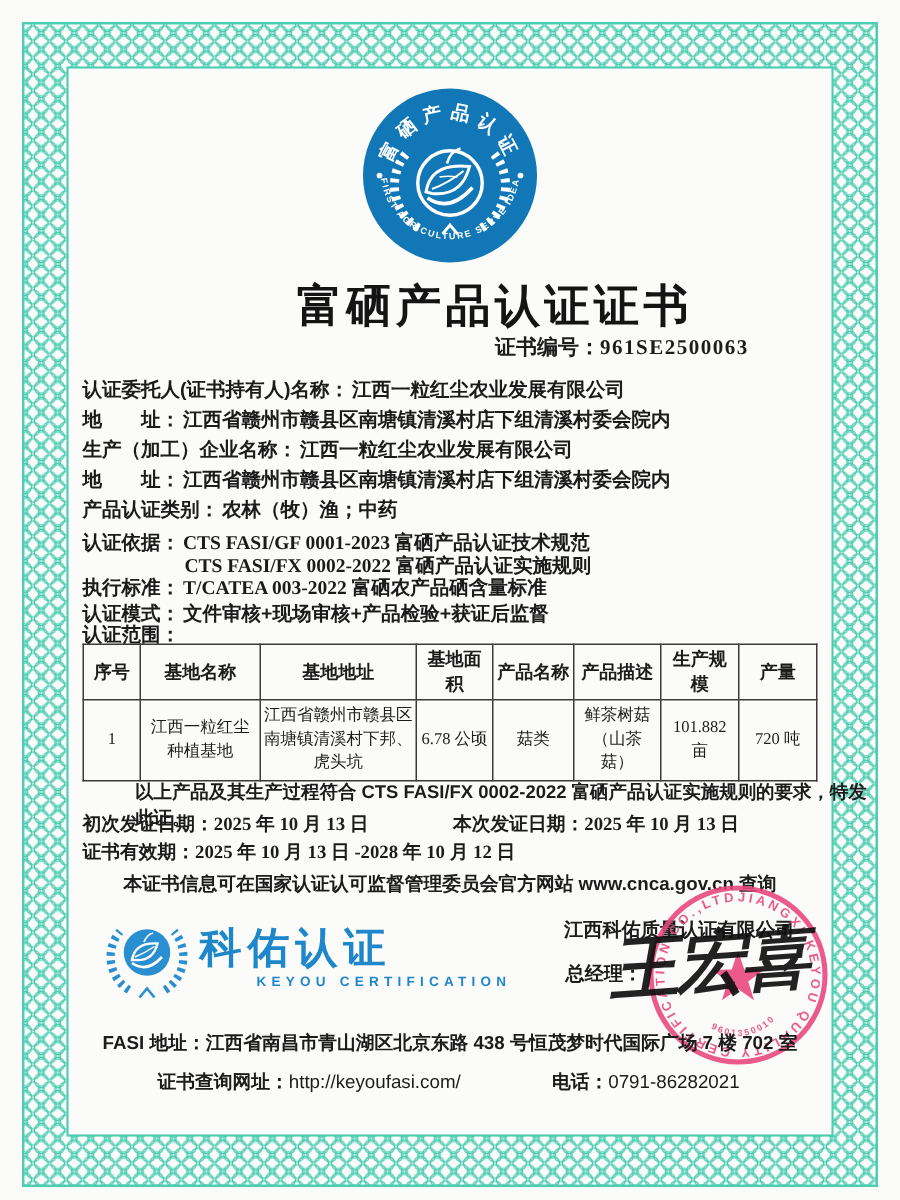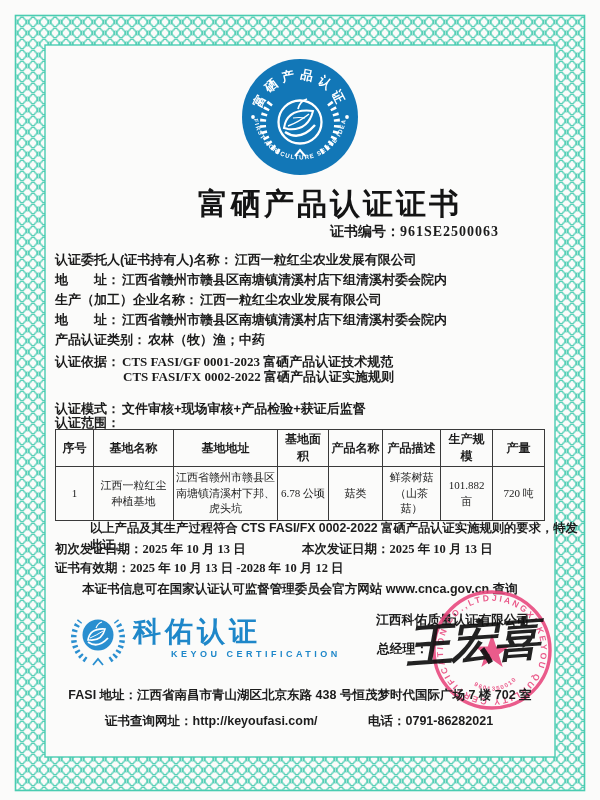--- a/index.html
+++ b/index.html
@@ -51,21 +51,21 @@
   .seal-svg { position:absolute; left:428px; top:586px; opacity:.88; }
 
   .signature { position:absolute; left:406px; top:612px; font-size:46px; font-weight:700;
                font-style:italic; color:#101010; font-family:"DejaVu Serif", serif;
                letter-spacing:-2px; transform:rotate(-4deg); white-space:nowrap; opacity:.92; }
 
   .fasi-line { position:absolute; left:0; top:687px; width:600px; text-align:center;
                font-size:12.5px; font-weight:700; }
   .site-line { position:absolute; left:105px; top:713px; font-size:12.5px; font-weight:700; white-space:nowrap; }
   .tel-line  { position:absolute; left:368px; top:713px; font-size:12.5px; font-weight:700; white-space:nowrap; }
-  .urltxt { font-family:"Liberation Sans", sans-serif; font-weight:700; }
+  .urltxt { font-family:"Liberation Sans", sans-serif; font-weight:400; }
 </style>
 </head>
 <body>
 
 <div class="cert">
 
   <svg class="frame-svg" width="600" height="800">
     <defs>
       <pattern id="gui" width="11" height="11" patternUnits="userSpaceOnUse">
         <circle cx="5.5" cy="5.5" r="4.6" fill="none" stroke="#4accb1" stroke-width="0.9"></circle>
@@ -111,20 +111,21 @@
     <span class="lab">证书编号：</span><span class="num">961SE2500063</span>
   </div>
 
   <div class="line" style="top:251px"><span class="lab">认证委托人(证书持有人)名称：</span><span>江西一粒红尘农业发展有限公司</span></div>
   <div class="line" style="top:271px"><span class="lab">地　　址：</span><span>江西省赣州市赣县区南塘镇清溪村店下组清溪村委会院内</span></div>
   <div class="line" style="top:291px"><span class="lab">生产（加工）企业名称：</span><span>江西一粒红尘农业发展有限公司</span></div>
   <div class="line" style="top:311px"><span class="lab">地　　址：</span><span>江西省赣州市赣县区南塘镇清溪村店下组清溪村委会院内</span></div>
   <div class="line" style="top:331px"><span class="lab">产品认证类别：</span><span>农林（牧）渔；中药</span></div>
   <div class="line" style="top:353px"><span class="lab">认证依据：</span><span class="latin">CTS FASI/GF 0001-2023 富硒产品认证技术规范</span></div>
   <div class="line indent" style="top:368px"><span class="latin">CTS FASI/FX 0002-2022 富硒产品认证实施规则</span></div>
+  <div class="line" style="top:383px"><span class="lab">执行标准：</span><span class="latin">T/CATEA 003-2022 富硒农产品硒含量标准</span></div>
   <div class="line" style="top:400px"><span class="lab">认证模式：</span><span>文件审核+现场审核+产品检验+获证后监督</span></div>
   <div class="line" style="top:414px"><span class="lab">认证范围：</span></div>
 
   <table class="scope">
     <colgroup>
       <col style="width:38px">
         <col style="width:80px">
         <col style="width:104px">
         <col style="width:51px">
       <col style="width:54px">

